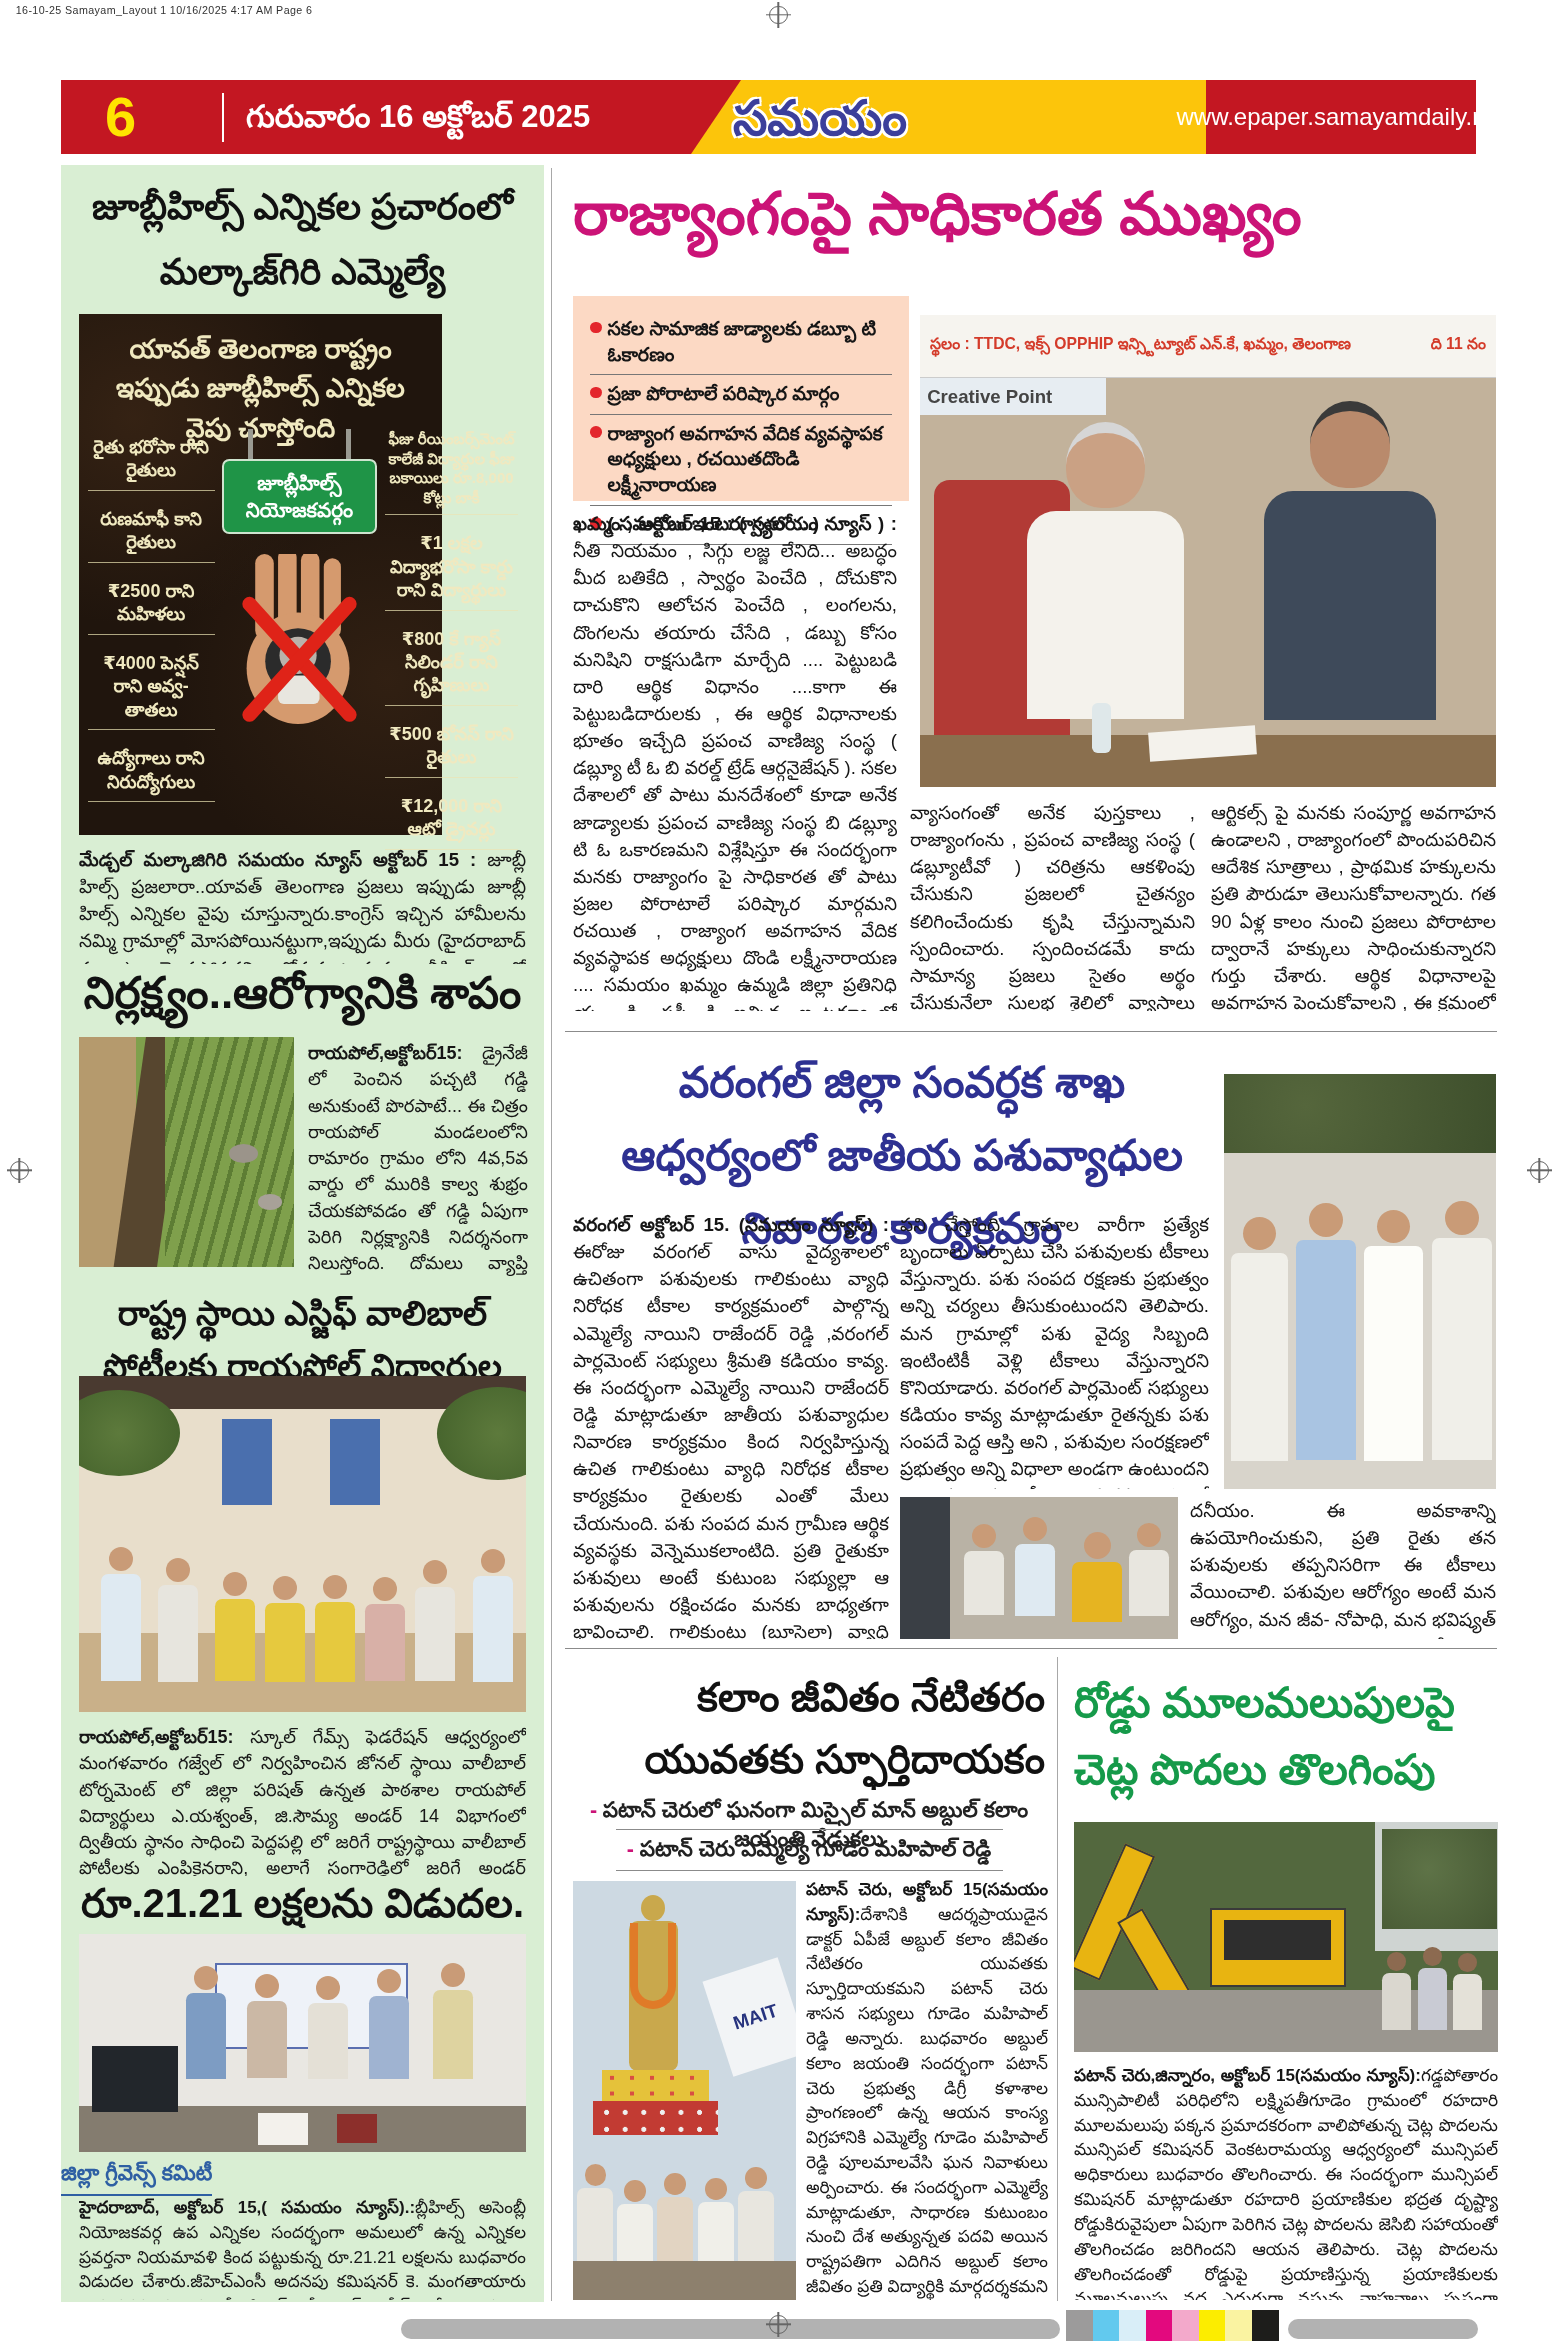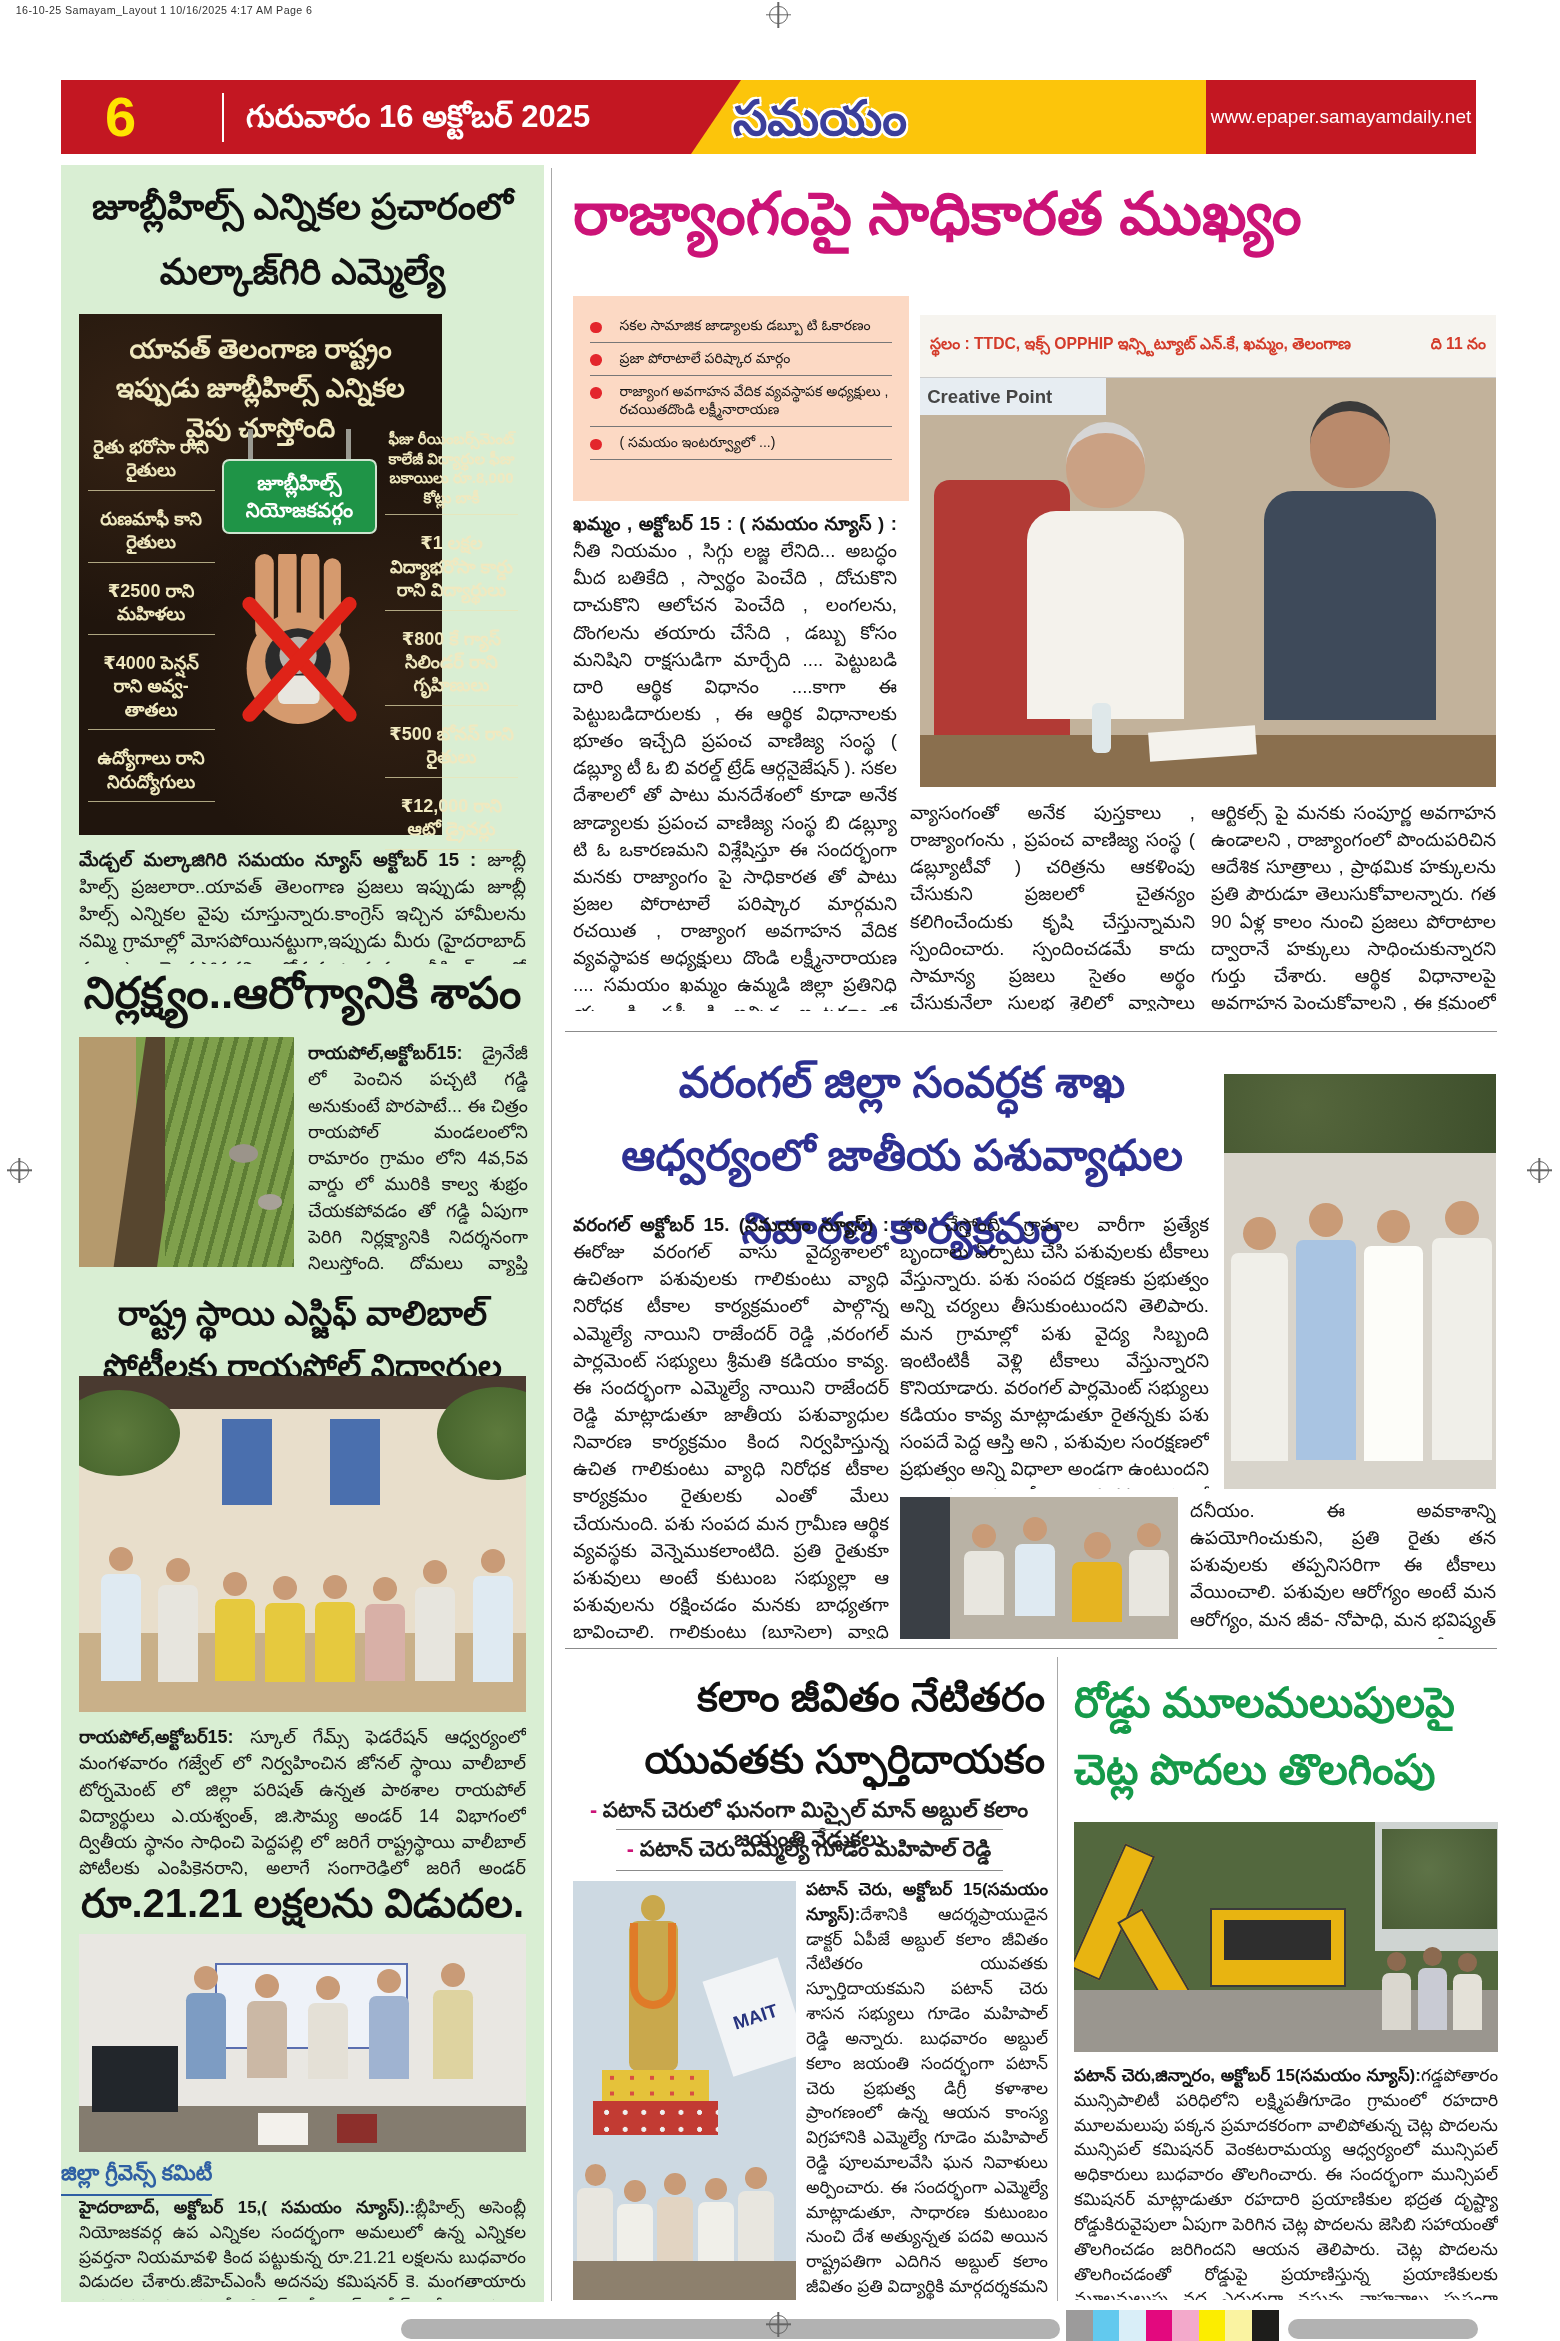--- a/index.html
+++ b/index.html
@@ -18,21 +18,21 @@
   .hdr{position:absolute;left:61px;top:80px;width:1415px;height:74px;background:#fcc50b}
   .hdr .redL{position:absolute;left:0;top:0;width:680px;height:74px;background:#c31722;
              clip-path:polygon(0 0,100% 0,calc(100% - 50px) 100%,0 100%)}
   .hdr .redR{position:absolute;left:1145px;top:0;width:270px;height:74px;background:#c31722;
              display:flex;align-items:center;justify-content:center}
   .pgnum{position:absolute;left:44px;top:4.3px;font-size:56px;font-weight:bold;color:#ffe400}
   .hdr .vline{position:absolute;left:161px;top:13px;width:2.1px;height:49px;background:#fff}
   .hdr .date{position:absolute;left:185px;top:18.6px;font-size:31px;font-weight:bold;color:#fff}
   .masthead{position:absolute;left:616px;top:10px;width:286px;text-align:center;font-size:49px;font-weight:bold;color:#3c3f9b;
             text-shadow:-2.1px -2.1px 0 #fff,2.1px -2.1px 0 #fff,-2.1px 2.1px 0 #fff,2.1px 2.1px 0 #fff}
-  .site{font-size:19px;color:#fff}
+  .site{font-size:24px;color:#fff}
   
   .panel{position:absolute;left:61px;top:165px;width:483px;height:2137px;background:#d9eed3}
   .h-jub{position:absolute;left:0;top:10px;width:100%;font-size:36px;font-weight:bold;line-height:1.8;text-align:center;color:#111}
   
   .poster{position:absolute;left:18px;top:149px;width:363px;height:521px;background:#20150d;
           background-image:radial-gradient(circle at 15% 20%,rgba(70,45,25,.55),transparent 40%),
                            radial-gradient(circle at 85% 70%,rgba(70,45,25,.45),transparent 45%)}
   .poster .ttl{padding:15.7px 21.5px 0 21.5px;text-align:center;font-size:26.5px;font-weight:bold;line-height:1.5;color:#f0e9c0}
   .pl,.pr{position:absolute;list-style:none}
   .pl{left:8.6px;top:122px;width:127px}
@@ -53,21 +53,21 @@
   .committee{position:absolute;left:0;top:1996px;width:100%;text-align:left}
   .committee span{display:inline-block;color:#2e5fa3;font-size:21.5px;font-weight:bold;border-bottom:2.1px solid #2e5fa3;padding-bottom:4.3px}
   
   .photo{position:absolute;overflow:hidden;background:#8a8a82}
   .fig{position:absolute;bottom:0;width:40px}
   .fig .h{width:24px;height:24px;border-radius:50%;background:#c99b77;margin:0 auto}
   .fig .b{height:56px;border-radius:7.2px 7.2px 0 0;margin-top:2.9px;background:#e7e5de}
   
   .h-const{position:absolute;left:573px;top:180px;width:927px;font-size:59px;font-weight:bold;color:#cb1377;white-space:nowrap}
   .bulletbox{position:absolute;left:573px;top:296px;width:336px;height:205px;background:#fcd9c4;padding:14.3px 17px;list-style:none}
-  .bulletbox li{display:flex;gap:18px;align-items:flex-start;font-size:14px;font-weight:normal;line-height:1.35;
+  .bulletbox li{display:flex;gap:6px;align-items:flex-start;font-size:19px;font-weight:bold;line-height:1.35;
                 padding:5.7px 0 7.2px 0;border-bottom:0.7px solid #777}
   .bulletbox li:last-child{border-bottom:0.7px solid #777}
   .dot{flex:0 0 11.5px;width:11.5px;height:11.5px;border-radius:50%;background:#e3262c;margin-top:5.7px}
   .col{position:absolute;overflow:hidden}
   .rule{position:absolute;background:#8b8b8b}
   .h-war{position:absolute;left:594px;top:1046px;width:616px;text-align:center;font-size:43px;font-weight:bold;line-height:1.7;color:#2e3192}
   .h-kalam{position:absolute;left:573px;top:1666px;width:472px;text-align:right;font-size:40px;font-weight:bold;line-height:1.55;color:#111}
   .byline{position:absolute;left:573px;width:472px;text-align:center;font-size:21.5px;font-weight:bold;color:#222}
   .byline .dash{color:#cb1377;margin-right:5.7px}
   .h-road{position:absolute;left:1074px;top:1669px;width:424px;font-size:42px;font-weight:bold;line-height:1.6;color:#169a4a}

